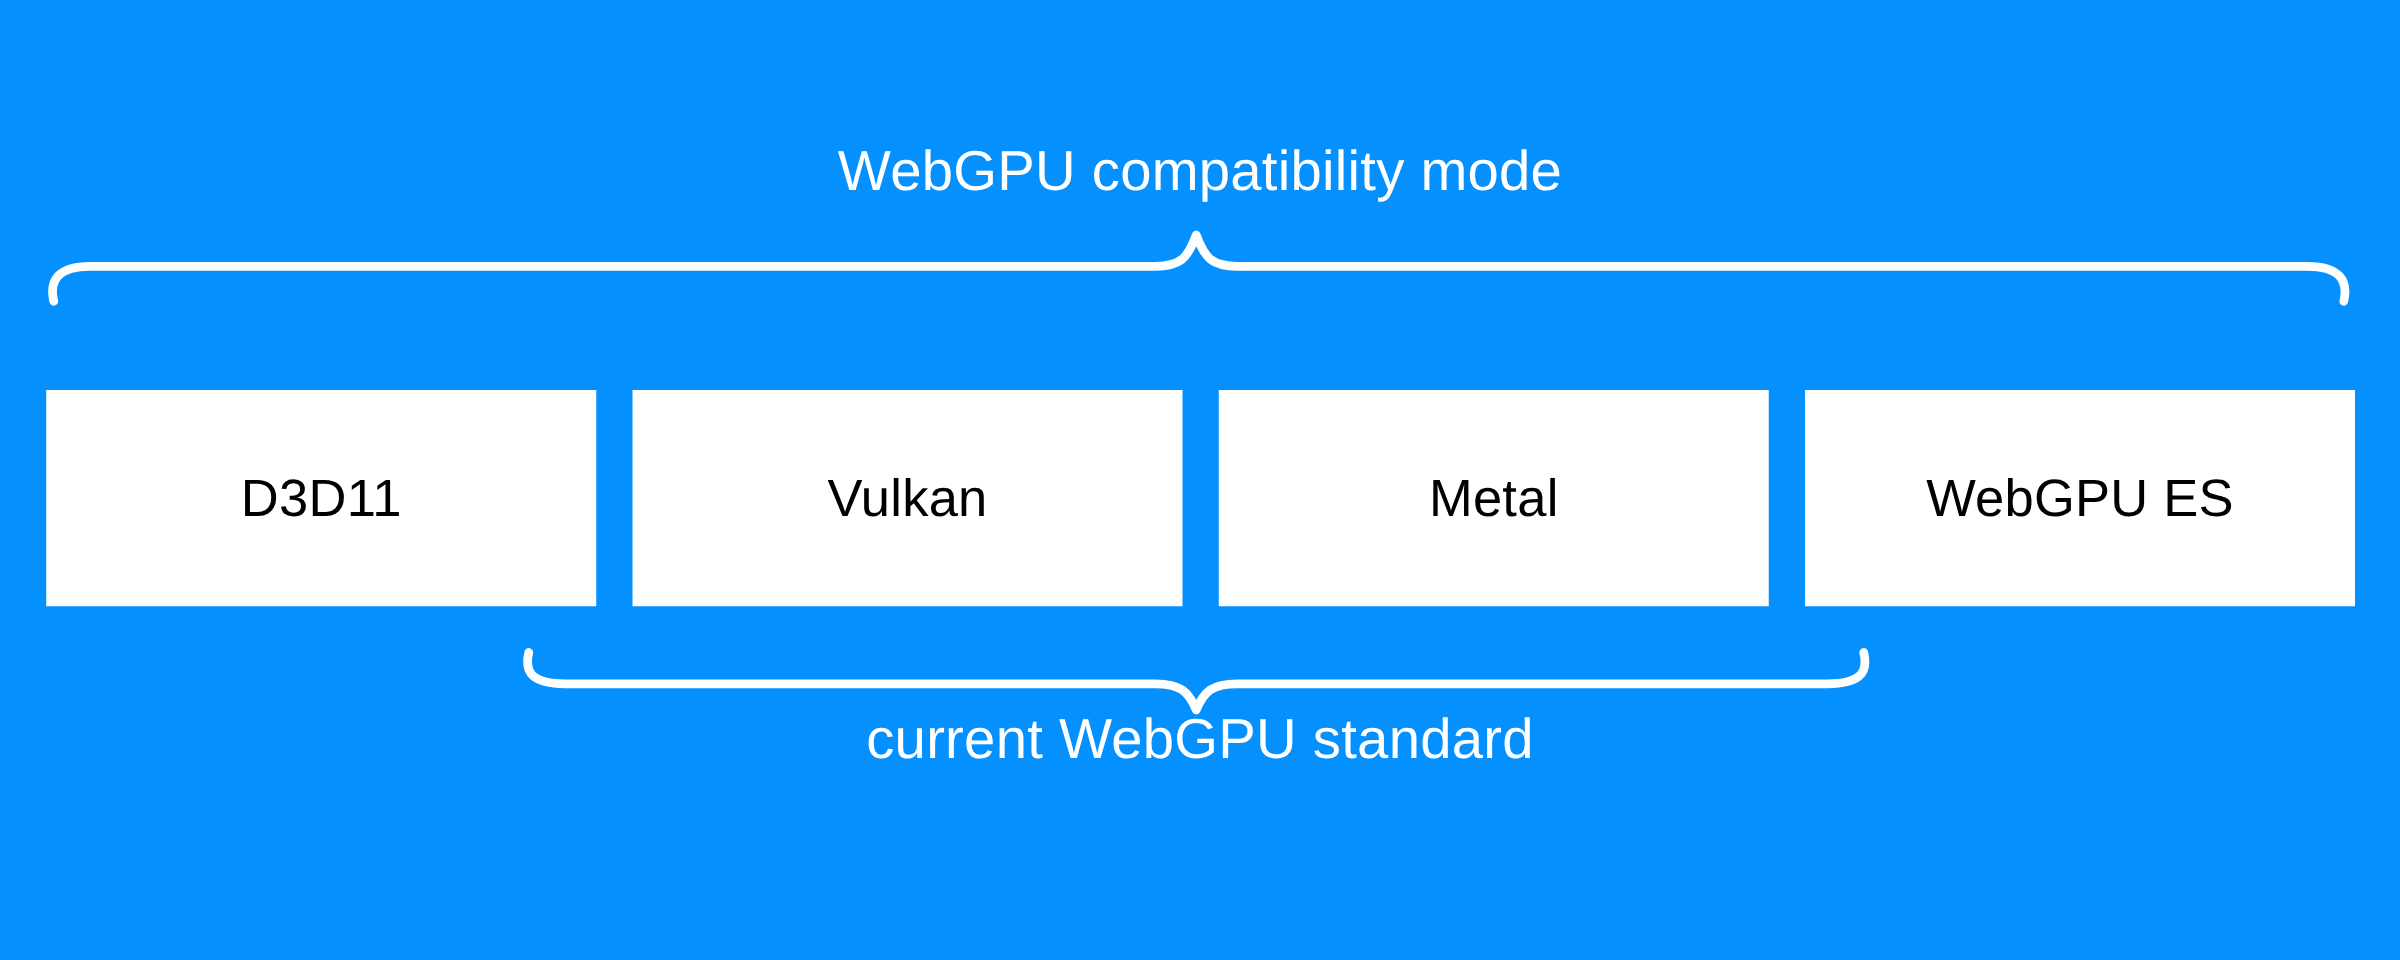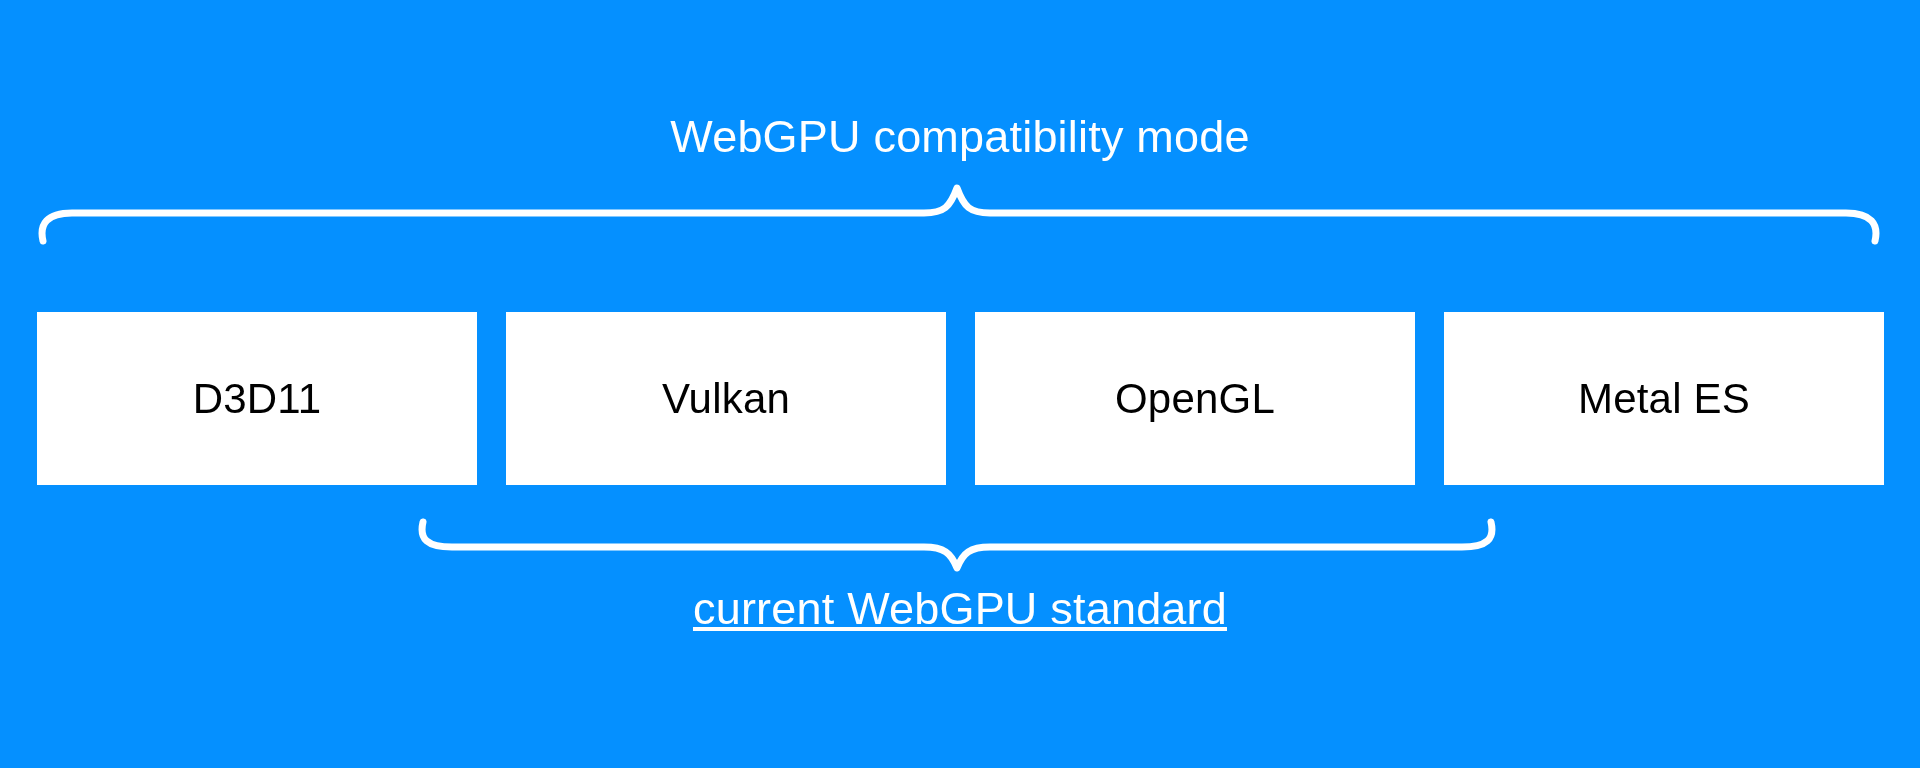--- a/index.html
+++ b/index.html
@@ -20,21 +20,21 @@
     left: 0;
     width: 100%;
     text-align: center;
     color: #FFFFFF;
     font-size: 45px;
     line-height: 50px;
     font-weight: 400;
     letter-spacing: 0.2px;
   }
   .brace-label.top { top: 112px; }
-  .brace-label.bottom { top: 584px; text-decoration: underline; }
+  .brace-label.bottom { top: 566px; }
 
   .braces-overlay {
     position: absolute;
     top: 0;
     left: 0;
     width: 1920px;
     height: 768px;
     pointer-events: none;
   }
   .brace-path {
@@ -83,22 +83,22 @@
   </svg>
 
   <div class="boxes-row">
     <div class="api-box">
       <span class="api-box-label">D3D11</span>
     </div>
     <div class="api-box">
       <span class="api-box-label">Vulkan</span>
     </div>
     <div class="api-box">
-      <span class="api-box-label">OpenGL</span>
+      <span class="api-box-label">Metal</span>
     </div>
     <div class="api-box">
-      <span class="api-box-label">Metal ES</span>
+      <span class="api-box-label">WebGPU ES</span>
     </div>
   </div>
 
   <div class="brace-label bottom">current WebGPU standard</div>
 
 </div>
 
 </body></html>

